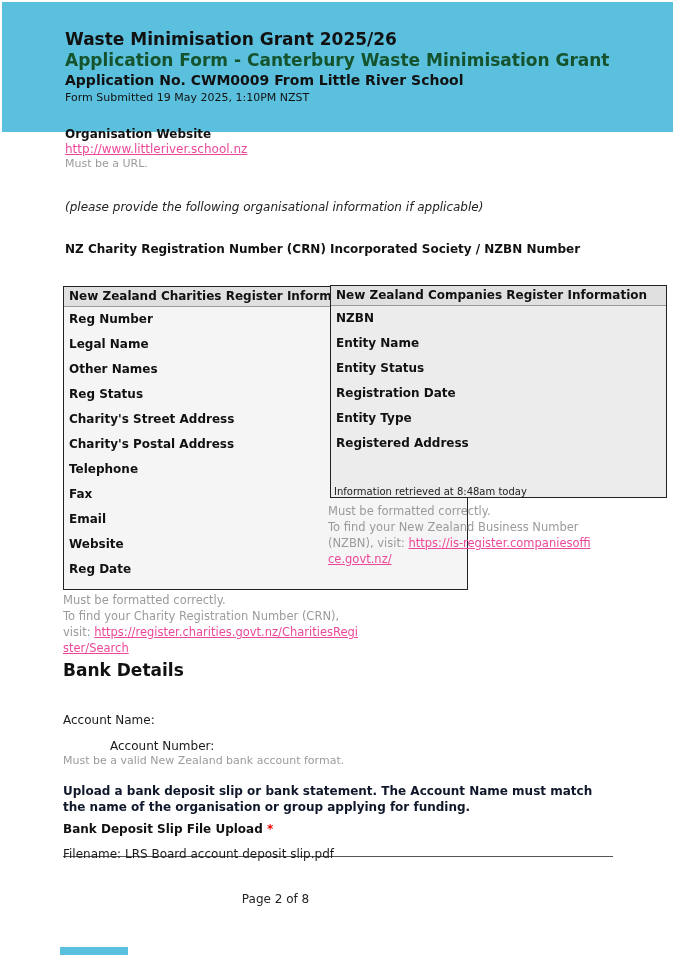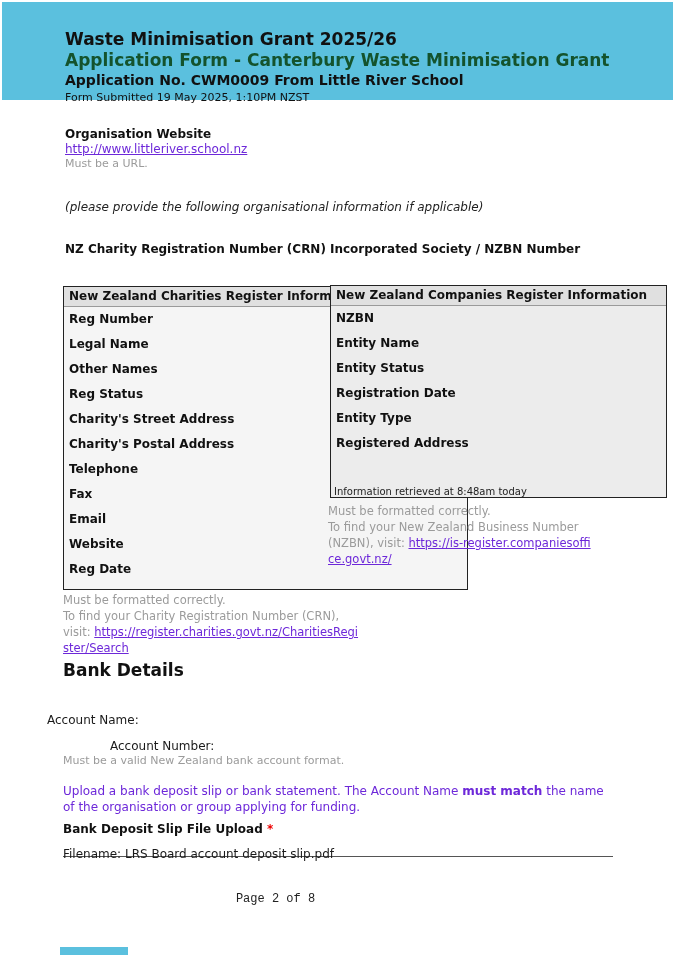--- a/index.html
+++ b/index.html
@@ -10,33 +10,33 @@
     width: 675px;
     height: 955px;
     background: #ffffff;
     overflow: hidden;
   }
   .abs { position: absolute; }
 
   
   .header-band {
     left: 2px; top: 2px;
-    width: 671px; height: 98px;
+    width: 671px; height: 130px;
     background: #5bc0de;
     padding: 27px 0 0 63px;
   }
   .header-band .t1 { font-size: 17px; font-weight: bold; line-height: 21px; color: #111; }
   .header-band .t2 { font-size: 17px; font-weight: bold; line-height: 21px; color: #14532d; }
   .header-band .t3 { font-size: 14px; font-weight: bold; line-height: 19px; color: #111; }
   .header-band .t4 { font-size: 11px; line-height: 15px; color: #111; }
 
   .bold-label { font-size: 12px; font-weight: bold; color: #111; }
   .body-text  { font-size: 12px; color: #1a1a1a; }
   .hint-text  { font-size: 11px; color: #9b9b9b; }
-  .link       { color: #6d28d9; text-decoration: underline; cursor: pointer; word-break: break-all; }
+  .link       { color: #ec4899; text-decoration: underline; cursor: pointer; word-break: break-all; }
   .italic-note { font-size: 12px; font-style: italic; color: #222; }
   .required   { color: #ee0000; font-weight: bold; }
 
   
   .info-table {
     background: #f5f5f5;
     border: 1.5px solid #222;
   }
   .info-table .thead {
     background: #e0e0e0;
@@ -69,28 +69,28 @@
     color: #222;
     white-space: nowrap;
   }
 
   .help-block { font-size: 11.5px; line-height: 16px; color: #9b9b9b; }
   .nzbn-help { left: 328px; top: 503px; width: 268px; z-index: 3; }
   .crn-help  { left: 63px;  top: 592px; width: 300px; }
 
   .section-heading { font-size: 17px; font-weight: bold; color: #111; }
 
-  .para { font-size: 12px; line-height: 16px; color: #6d28d9; }
+  .para { font-size: 12px; line-height: 16px; color: #0f172a; font-weight: bold; }
 
   .upload-heading {
     left: 63px; top: 822px; width: 550px;
     border-bottom: 1px solid #555;
     padding-bottom: 20px;
   }
-  .page-indicator { left: 0; top: 892px; width: 551px; text-align: center; font-size: 12px; color: #222; font-family: Liberation Mono, monospace; }
+  .page-indicator { left: 0; top: 892px; width: 551px; text-align: center; font-size: 12px; color: #222; }
   .next-page-peek { left: 60px; top: 947px; width: 68px; height: 8px; background: #5bc0de; }
 </style>
 </head>
 <body>
 
 <div class="page">
 
   <div class="abs header-band">
     <div class="t1">Waste Minimisation Grant 2025/26</div>
     <div class="t2">Application Form - Canterbury Waste Minimisation Grant</div>
@@ -146,21 +146,21 @@
   </div>
 
   <div class="abs help-block crn-help">
     <div>Must be formatted correctly.</div>
     <div>To find your Charity Registration Number (CRN),</div>
     <div><span>visit: </span><span class="link">https://register.charities.govt.nz/CharitiesRegister/Search</span></div>
   </div>
 
   <div class="abs section-heading" style="left:63px; top:660px;">Bank Details</div>
 
-  <div class="abs body-text" style="left:47px; top:713px;">Account Name:</div>
+  <div class="abs body-text" style="left:63px; top:713px;">Account Name:</div>
   <div class="abs body-text" style="left:62px; top:739px;margin-left:48px;">Account Number:</div>
   <div class="abs hint-text" style="left:63px; top:754px;">Must be a valid New Zealand bank account format.</div>
 
   <div class="abs para" style="left:63px; top:783px; width:548px;">
     <span>Upload a bank deposit slip or bank statement. The Account Name </span><b>must match</b><span> the name of the organisation or group applying for funding.</span>
   </div>
 
   <div class="abs bold-label upload-heading">
     <span>Bank Deposit Slip File Upload</span>
     <span class="required">*</span>

